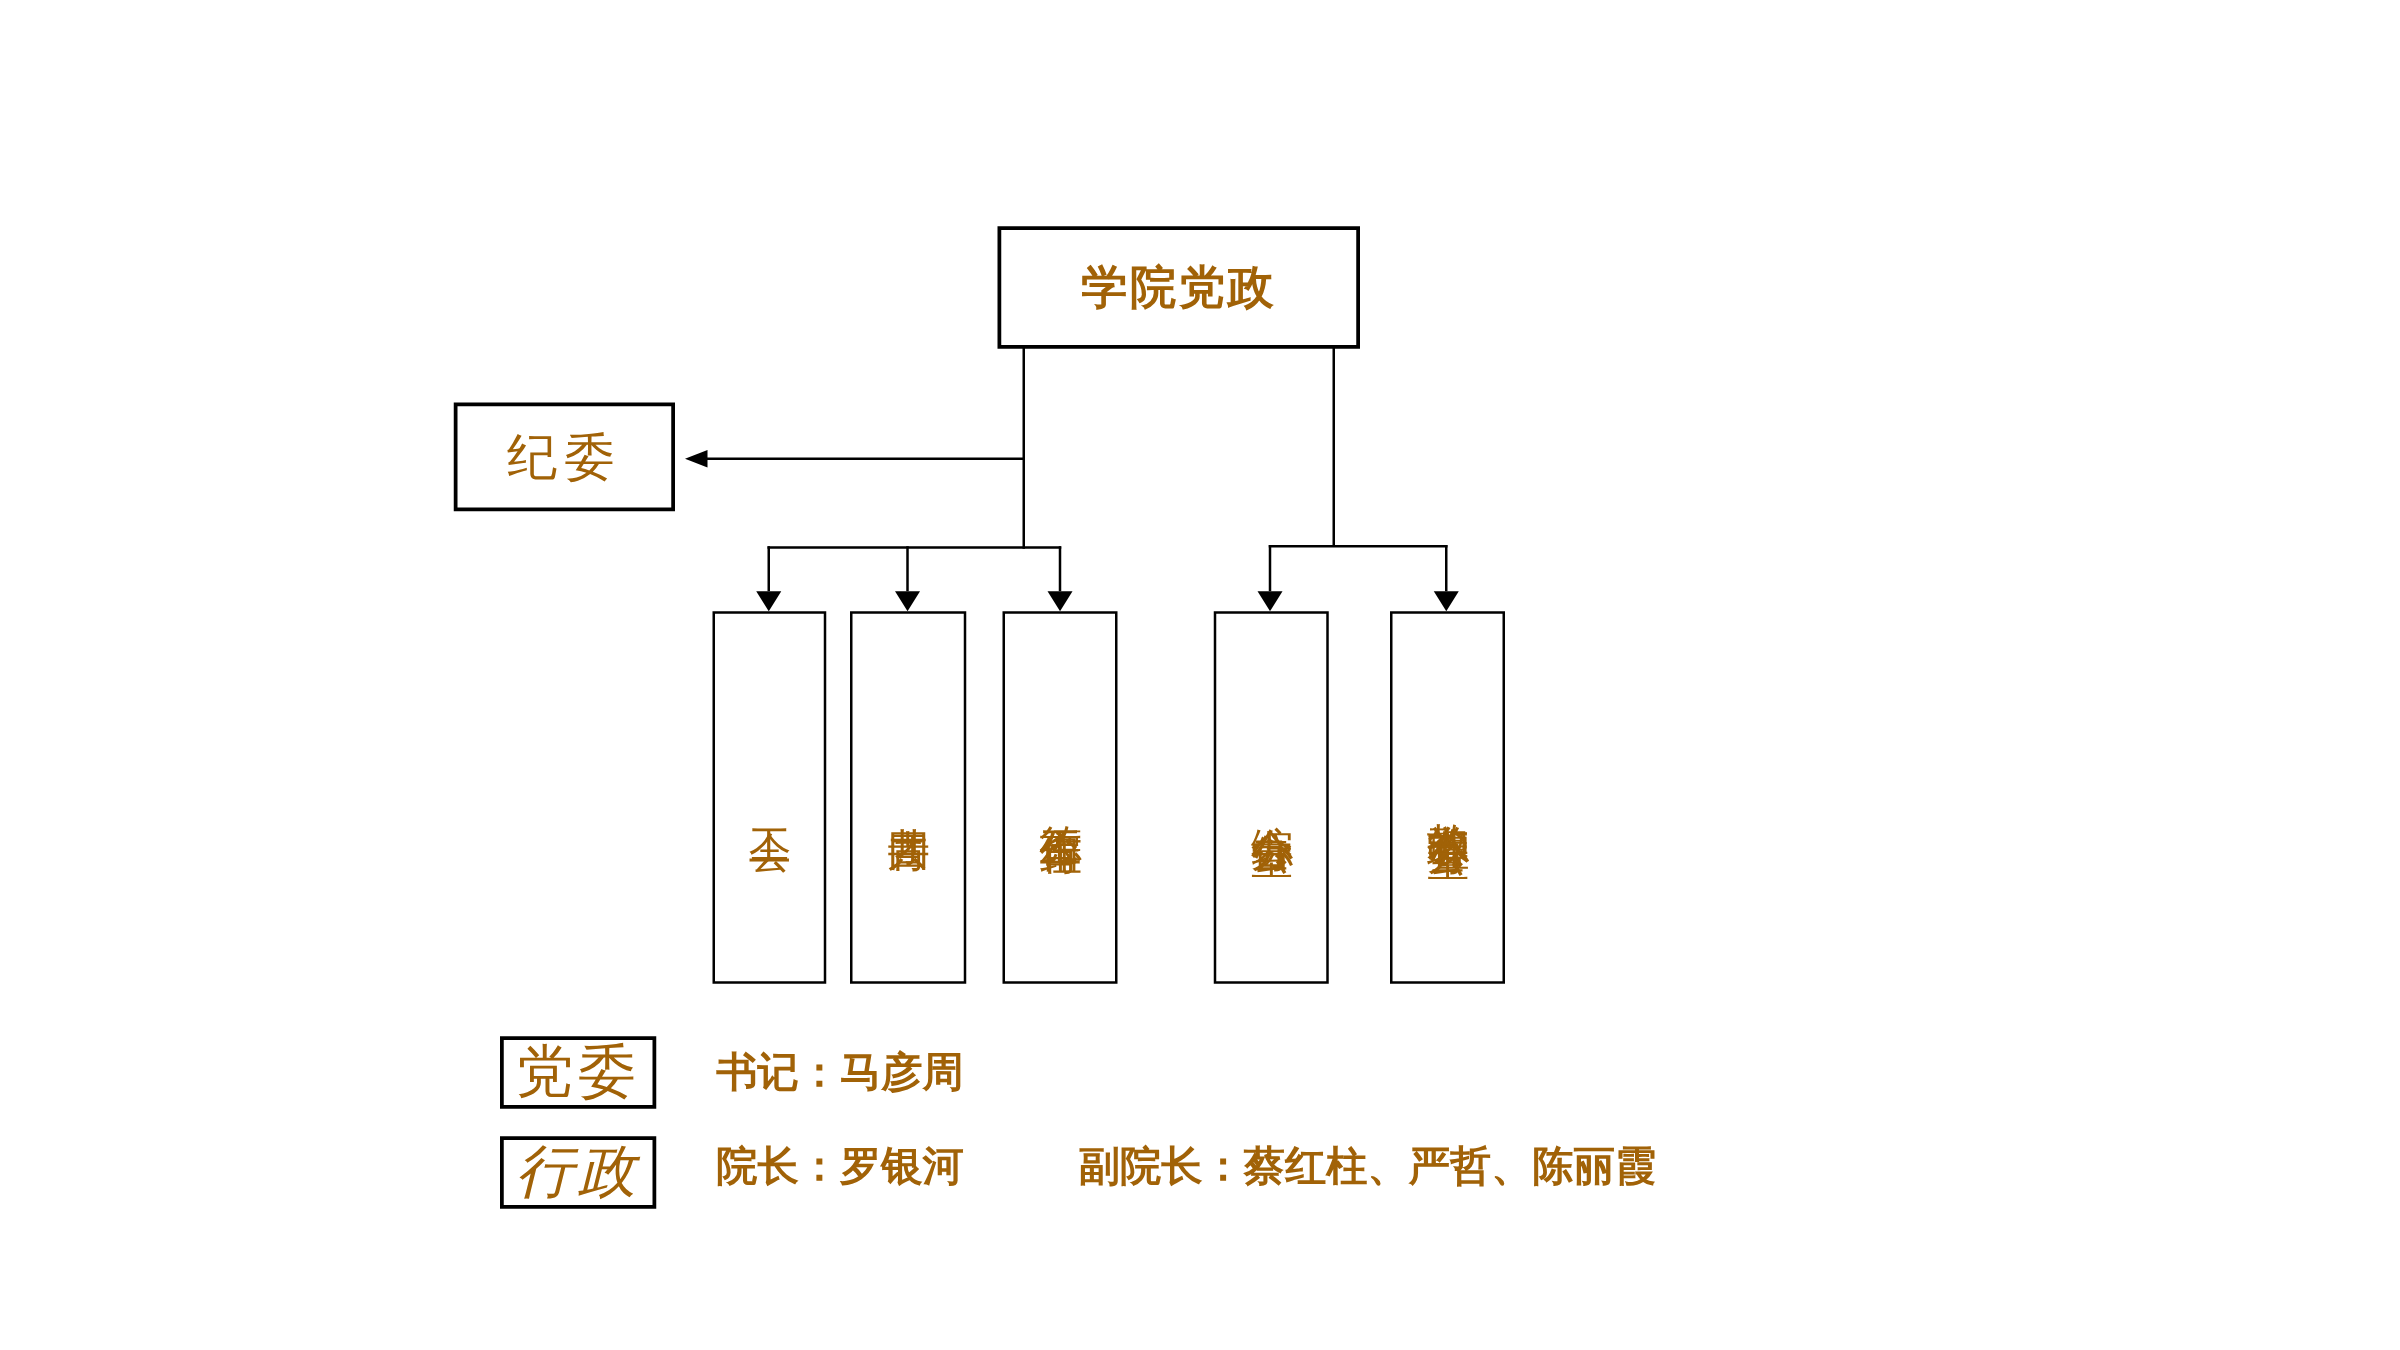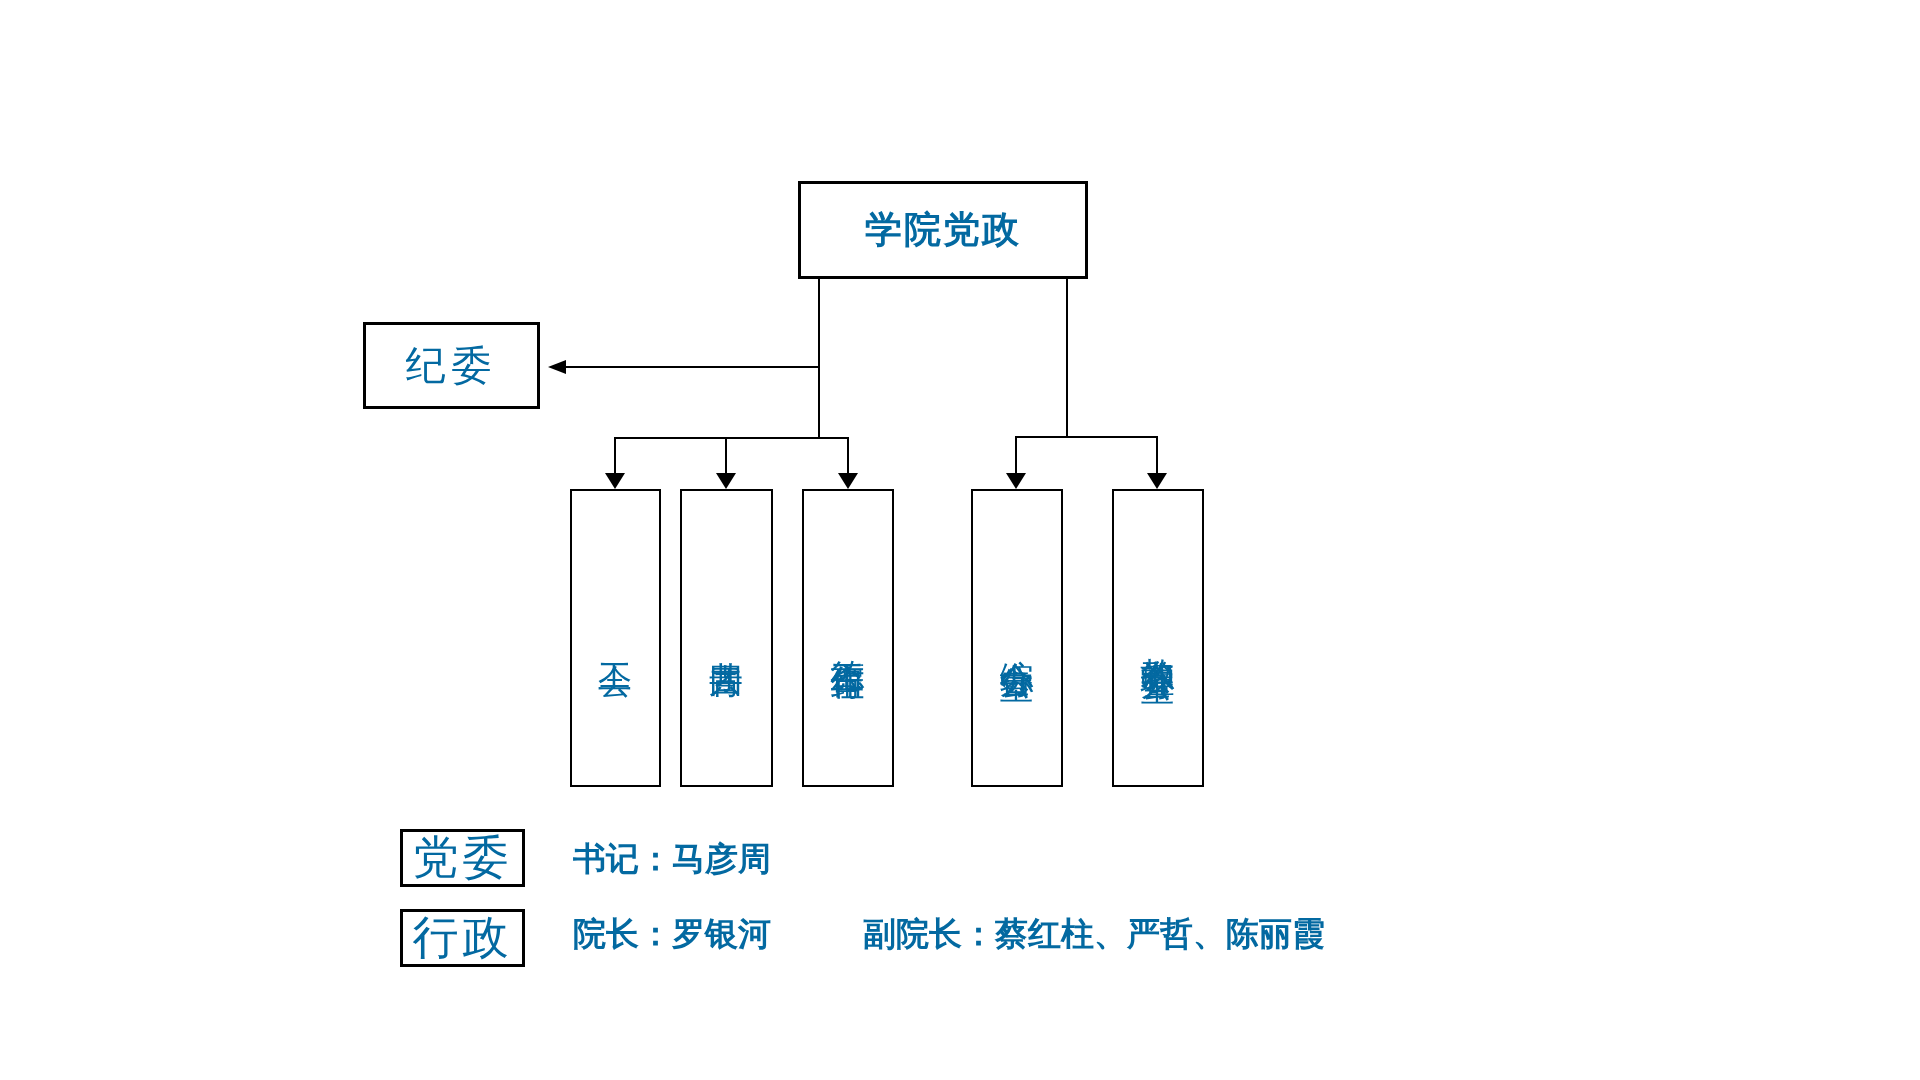--- a/index.html
+++ b/index.html
@@ -5,21 +5,21 @@
   html, body {
     margin: 0;
     padding: 0;
     background: #ffffff;
   }
   .canvas {
     position: relative;
     width: 1640px;
     height: 1080px;
     background: #ffffff;
-    color: #0369a1;
+    color: #a16207;
     font-family: "Liberation Sans", sans-serif;
     overflow: hidden;
   }
   .box {
     position: absolute;
     box-sizing: border-box;
     border: 3px solid #000000;
     background: #ffffff;
     display: flex;
     align-items: center;
@@ -48,21 +48,21 @@
   .dept-1 { left: 570px;  width: 91px; }
   .dept-2 { left: 680px;  width: 93px; }
   .dept-3 { left: 802px;  width: 92px; }
   .dept-4 { left: 971px;  width: 92px; }
   .dept-5 { left: 1112px; width: 92px; }
   .legend-box {
     left: 400px; width: 125px; height: 58px;
     font-size: 46px; letter-spacing: 4px;
   }
   .legend-box-1 { top: 829px; }
-  .legend-box-2 { top: 909px; }
+  .legend-box-2 { top: 909px; font-style: italic; }
   .line {
     position: absolute;
     background: #000000;
   }
   .arrow {
     position: absolute;
     width: 0; height: 0;
   }
   .arrow-down {
     border-left: 10px solid transparent;

